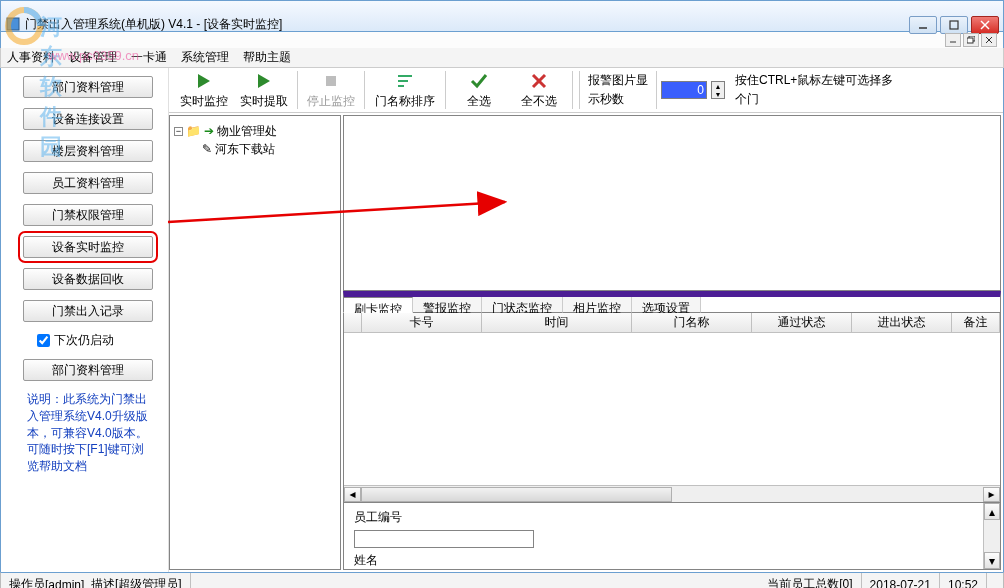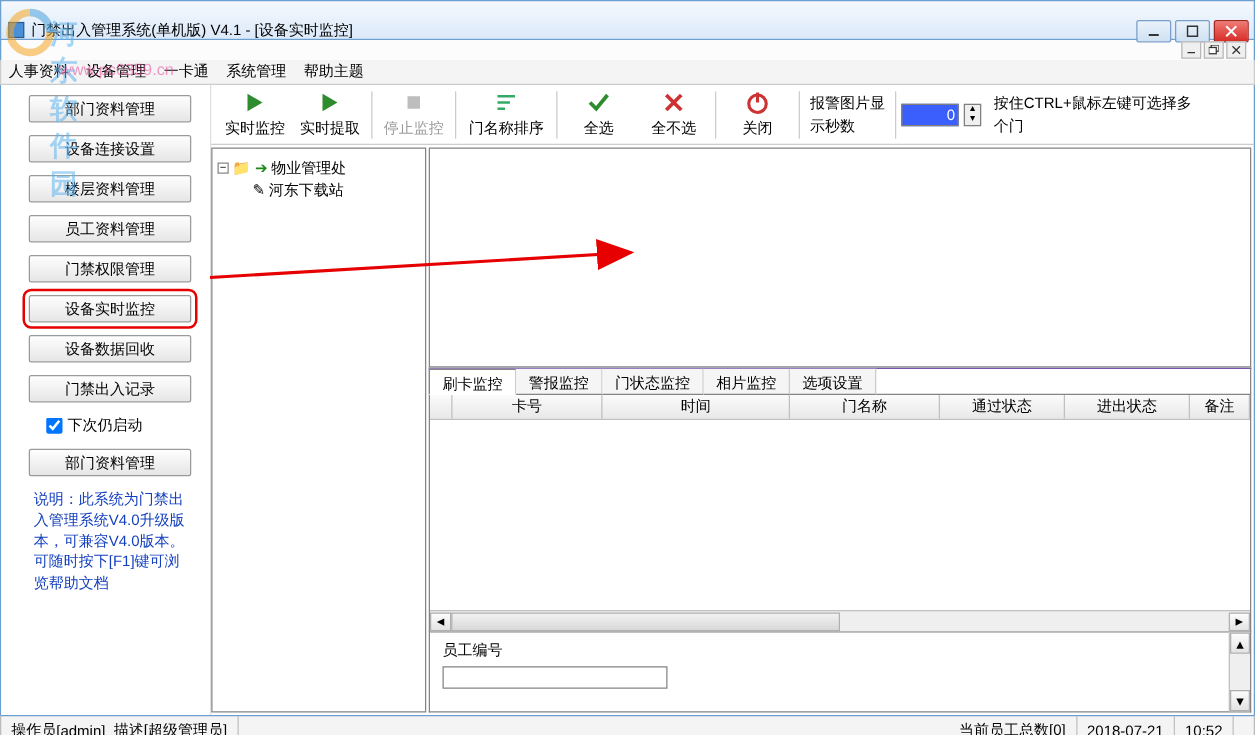--- a/index.html
+++ b/index.html
@@ -44,21 +44,21 @@
 .tnum .spin{width:14px;height:18px;border:1px solid #7f7f7f;background:#efefef;display:flex;flex-direction:column;}
 .tnum .spin div{flex:1;display:flex;align-items:center;justify-content:center;font-size:7px;}
 
 .content { flex:1; display:flex; }
 .tree { width:172px; border:1px solid #848484; margin:2px 2px 2px 0; background:#fff; padding:6px 4px; overflow:auto;}
 .tree .node{display:flex;align-items:center;gap:3px;height:18px;}
 .tree .box{width:9px;height:9px;border:1px solid #888;display:flex;align-items:center;justify-content:center;font-size:9px;line-height:1;}
 
 .right { flex:1; display:flex;flex-direction:column; margin:2px 2px 2px 0;}
 .canvas { flex:0 0 176px; border:1px solid #848484; background:#fff; position:relative;}
-.tabs { height:22px; display:flex; border-left:1px solid #848484; border-right:1px solid #848484; background:#fff; border-top:1px solid #4c1d95;}
+.tabs { height:22px; display:flex; border-left:1px solid #848484; border-right:1px solid #848484; background:#fff; border-top:6px solid #4c1d95;}
 .tab { padding:3px 10px; border-right:1px solid #ccc; border-bottom:1px solid #848484; background:#f5f5f5; cursor:pointer;}
 .tab.active{background:#fff;border-bottom:1px solid #fff;border-top:1px solid #848484;border-left:1px solid #848484;margin-left:-1px;}
 .grid { border:1px solid #848484; border-top:none; background:#fff; flex:0 0 auto;}
 .gridhead { display:flex; height:20px; background:linear-gradient(#fbfbfb,#e8e8e8); border-bottom:1px solid #c0c0c0;}
 .gridhead .gh{border-right:1px solid #c0c0c0;display:flex;align-items:center;justify-content:center;}
 .gridbody { height:152px; background:#fff; overflow:auto;}
 .hscroll{height:17px;background:#efefef;border-top:1px solid #c0c0c0;position:relative;display:flex;align-items:center;}
 .hscroll .arr{width:17px;height:15px;background:linear-gradient(#fdfdfd,#e3e3e3);border:1px solid #b0b0b0;display:flex;align-items:center;justify-content:center;}
 .hscroll .track{flex:1;position:relative;height:15px;}
 .hscroll .thumb{position:absolute;left:0;width:50%;height:15px;background:linear-gradient(#f2f2f2,#d8d8d8);border:1px solid #b0b0b0;}
@@ -212,29 +212,20 @@
       <div class="tbtn">
         <span class="ic">
             <svg viewBox="0 0 20 20">
               <line x1="4" y1="4" x2="16" y2="16" stroke="#c33" stroke-width="3"></line>
               <line x1="16" y1="4" x2="4" y2="16" stroke="#c33" stroke-width="3"></line>
             </svg>
           </span>
         <span>全不选</span>
       </div>
       <div class="tsep"></div>
-      <div class="tbtn">
-        <span class="ic">
-            <svg viewBox="0 0 20 20">
-              <circle cx="10" cy="11" r="7" fill="none" stroke="#c33" stroke-width="2.5"></circle>
-              <line x1="10" y1="2" x2="10" y2="10" stroke="#c33" stroke-width="2.5"></line>
-            </svg>
-          </span>
-        <span>关闭</span>
-      </div>
       <div class="tsep"></div>
       <div class="topt">
         <span>报警图片显</span>
         <span>示秒数</span>
       </div>
       <div class="tsep"></div>
       <div class="tnum">
         <input value="0" style="">
         <div class="spin">
             <div>▲</div>
@@ -297,20 +288,23 @@
 
         <div style="display:flex;border:1px solid #848484;border-top:none;flex:1">
           <div class="detail" style="flex:1;border:none">
             <div class="dcol">
               <div class="drow">
                 <span>员工编号</span>
               </div>
               <div class="drow">
                   <input style="">
                 </div>
+              <div class="drow">
+                <span>姓名</span>
+              </div>
             </div>
           </div>
           <div class="vscroll">
             <div class="arr">▴</div>
             <div class="track"></div>
             <div class="arr">▾</div>
           </div>
         </div>
       </div>
     </div>

